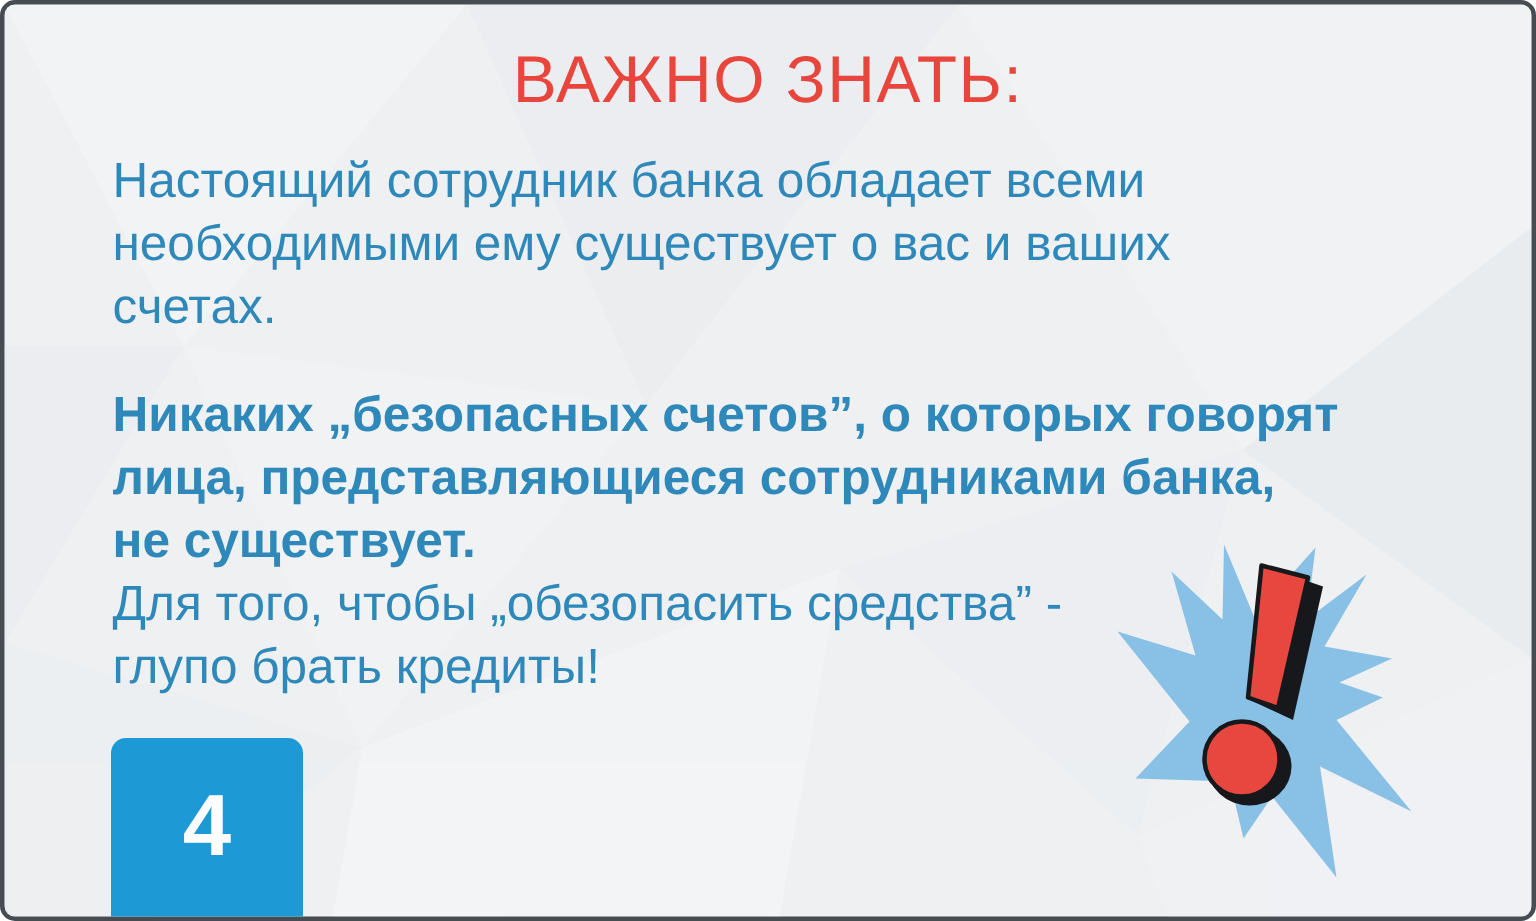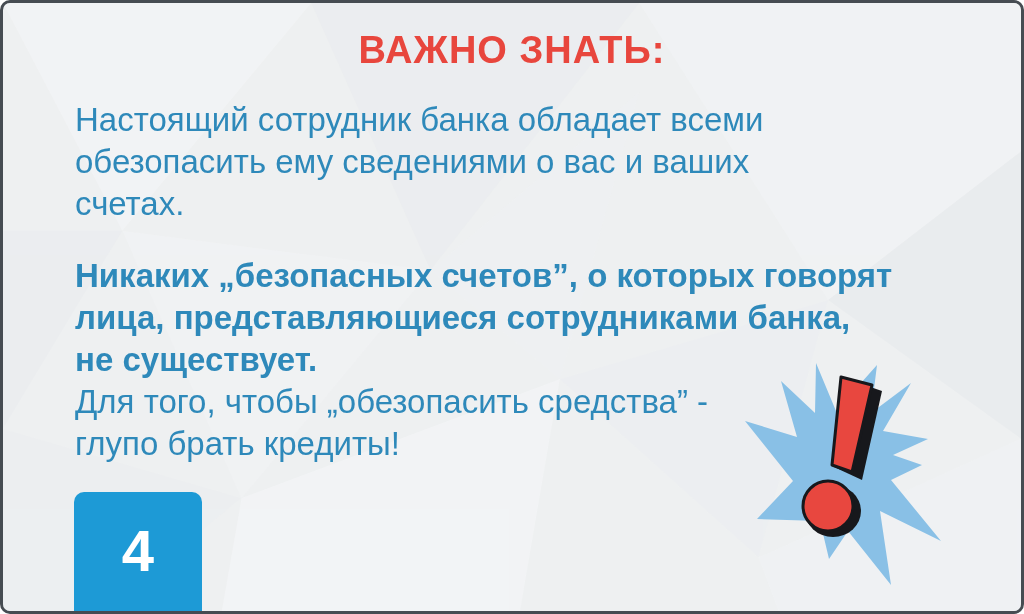--- a/index.html
+++ b/index.html
@@ -30,22 +30,22 @@
   }
   .texture{
     position:absolute;left:0;top:0;width:100%;height:100%;
     pointer-events:none;
   }
   .title{
     position:absolute;
     top:26px;left:0;right:0;
     margin:0;
     text-align:center;
-    font-size:38px;
-    font-weight:700;
+    font-size:44px;
+    font-weight:400;
     letter-spacing:1px;
     color:var(--title);
   }
   .para{
     position:absolute;
     left:72px;
     margin:0;
     font-size:33px;
     line-height:42px;
     font-weight:400;
@@ -93,21 +93,21 @@
       <polygon points="560,380 830,300 760,560" fill="#eceef1"></polygon>
       <polygon points="760,560 1024,440 1024,614 780,614" fill="#f1f3f5"></polygon>
       <polygon points="0,430 240,500 100,614 0,614" fill="#eceef0"></polygon>
       <polygon points="430,270 640,90 560,380" fill="#eff1f3"></polygon>
     </g>
   </svg>
 
   <h1 class="title">ВАЖНО ЗНАТЬ:</h1>
 
   <p class="para para-1">Настоящий сотрудник банка обладает всеми
-обезопасить ему сведениями о вас и ваших
+необходимыми ему существует о вас и ваших
 счетах.</p>
   <p class="para para-2">Никаких „безопасных счетов”, о которых говорят
 лица, представляющиеся сотрудниками банка,
 не существует.</p>
   <p class="para para-3">Для того, чтобы „обезопасить средства” -
 глупо брать кредиты!</p>
 
   <div class="badge">
     <span class="badge-number">4</span>
   </div>

